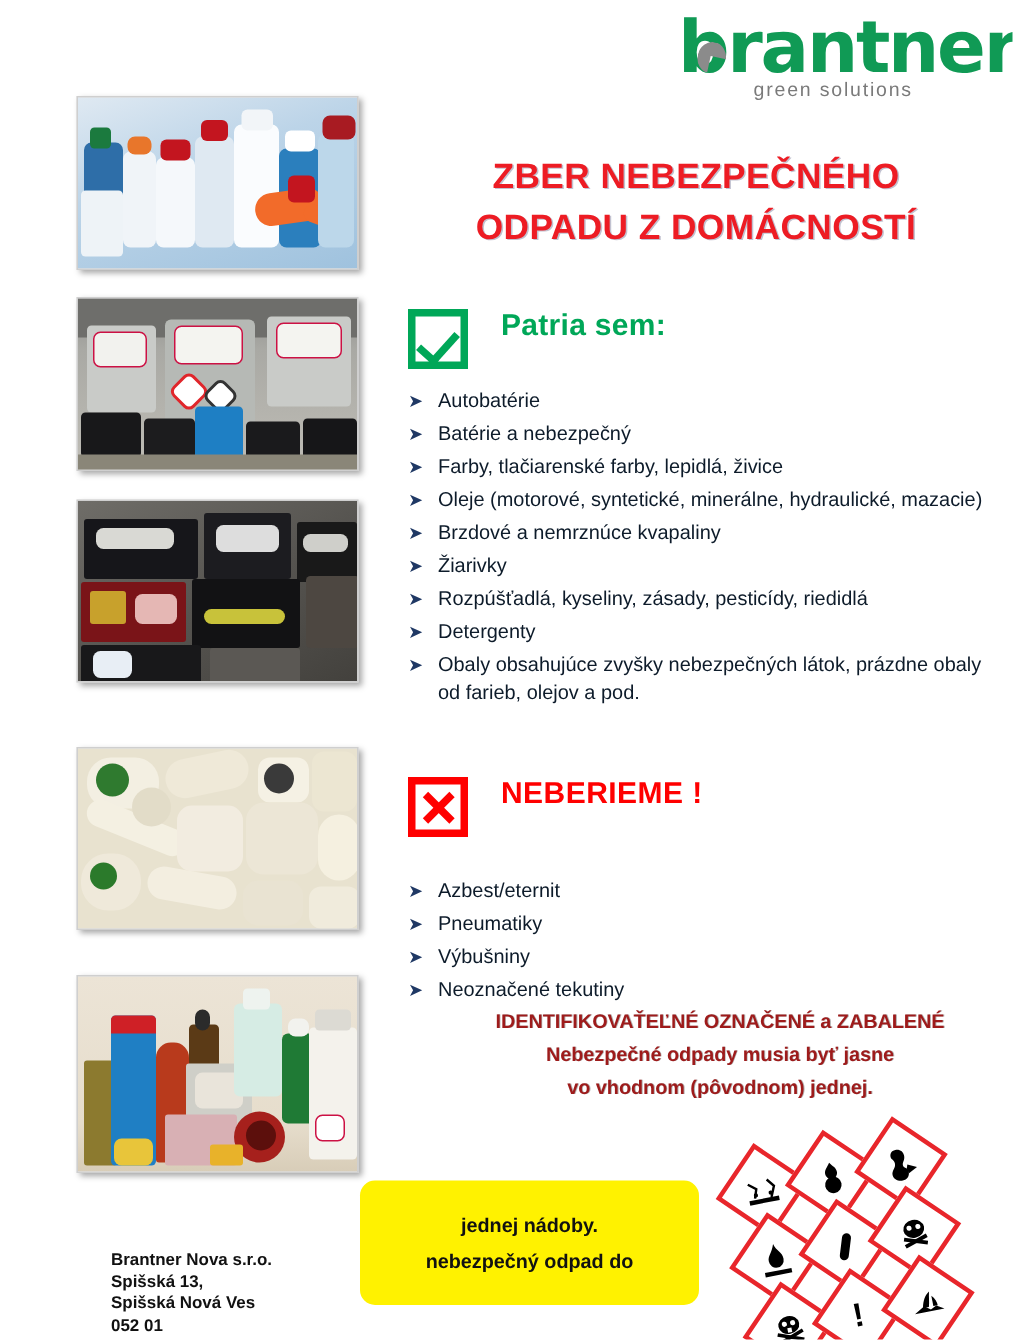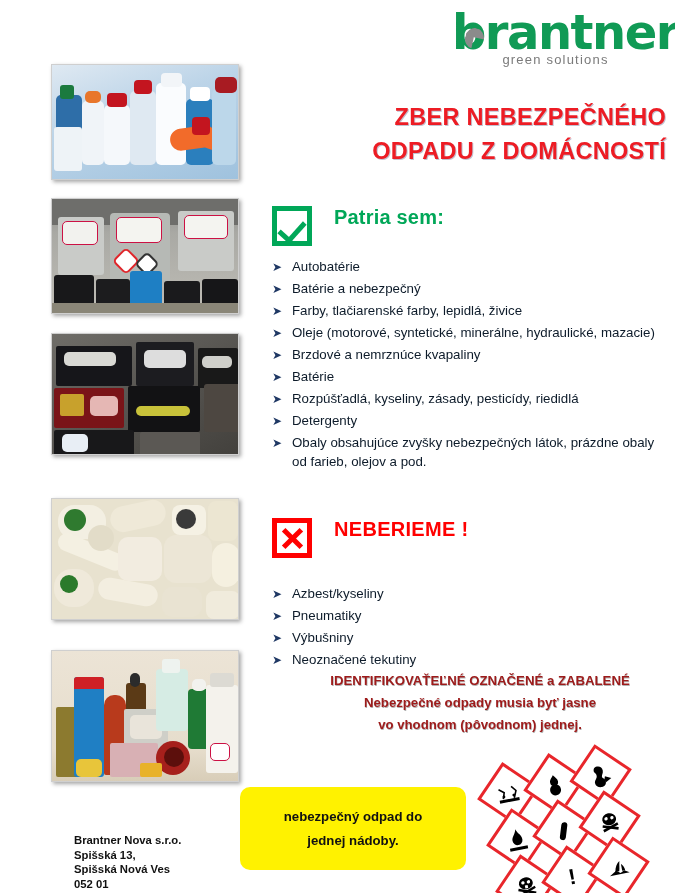--- a/index.html
+++ b/index.html
@@ -46,21 +46,21 @@
     background: #e9e9e9;
   }
   .photo-inner { width: 100%; height: 100%; position: relative; }
 
   
   .b { position: absolute; border-radius: 5px; }
 
   
   .title {
     position: absolute; left: 262px; top: 100px; width: 404px;
-    text-align: right;
+    text-align: center;
     font-size: 23.5px; font-weight: bold; color: #ED1C24;
     line-height: 34px; letter-spacing: 0.3px;
     text-shadow: 1px 1px 0 rgba(120,120,150,0.45);
   }
 
   .section-head {
     position: absolute; display: flex; align-items: flex-start; gap: 22px;
   }
   .chk-box {
     width: 40px; height: 40px; border: 5px solid #00A758;
@@ -291,21 +291,21 @@
   <div class="bitem">
     <span class="bullet">➤</span>
     <span class="btext">Oleje (motorové, syntetické, minerálne, hydraulické, mazacie)</span>
   </div>
   <div class="bitem">
     <span class="bullet">➤</span>
     <span class="btext">Brzdové a nemrznúce kvapaliny</span>
   </div>
   <div class="bitem">
     <span class="bullet">➤</span>
-    <span class="btext">Batérie</span>
+    <span class="btext">Žiarivky</span>
   </div>
   <div class="bitem">
     <span class="bullet">➤</span>
     <span class="btext">Rozpúšťadlá, kyseliny, zásady, pesticídy, riedidlá</span>
   </div>
   <div class="bitem">
     <span class="bullet">➤</span>
     <span class="btext">Detergenty</span>
   </div>
   <div class="bitem">
@@ -315,21 +315,21 @@
 </div>
 
 <div class="section-head" style="left:272px; top:518px;">
   <div class="x-box"></div>
   <div class="head-red">NEBERIEME !</div>
 </div>
 
 <div class="blist" style="left:272px; top:585px; width:398px;">
   <div class="bitem">
     <span class="bullet">➤</span>
-    <span class="btext">Azbest/kyseliny</span>
+    <span class="btext">Azbest/eternit</span>
   </div>
   <div class="bitem">
     <span class="bullet">➤</span>
     <span class="btext">Pneumatiky</span>
   </div>
   <div class="bitem">
     <span class="bullet">➤</span>
     <span class="btext">Výbušniny</span>
   </div>
   <div class="bitem">
@@ -339,22 +339,22 @@
 </div>
 
 <div class="notice">
   <div>IDENTIFIKOVAŤEĽNÉ OZNAČENÉ a ZABALENÉ</div>
   <div>Nebezpečné odpady musia byť jasne</div>
   <div>vo vhodnom (pôvodnom) jednej.</div>
 </div>
 
 <div class="alert">
   <div>
+    <div>jednej nádoby.</div>
     <div>nebezpečný odpad do</div>
-    <div>jednej nádoby.</div>
   </div>
 </div>
 
 <div class="addr">
   <div>Brantner Nova s.r.o.</div>
   <div>Spišská 13,</div>
   <div>Spišská Nová Ves</div>
   <div>052 01</div>
 </div>
 

